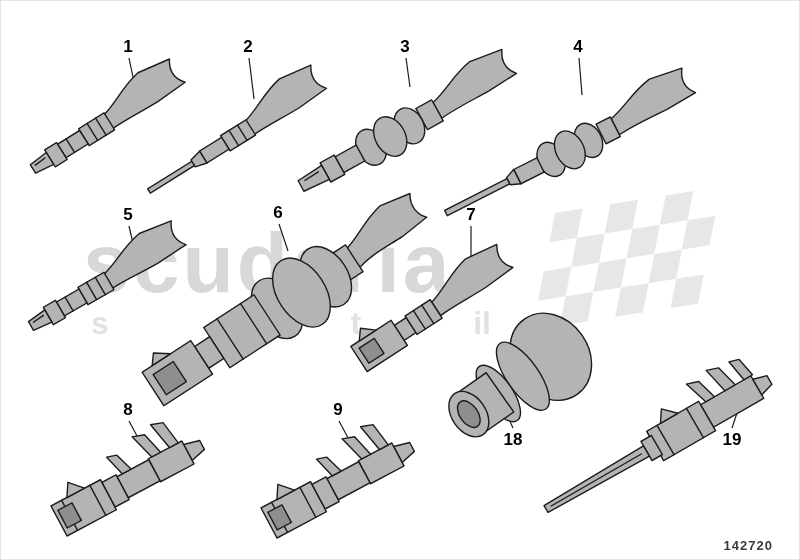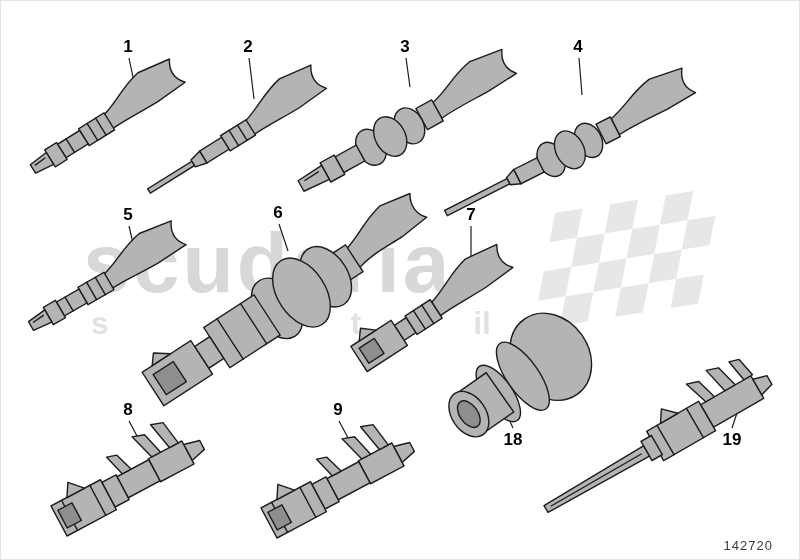--- a/index.html
+++ b/index.html
@@ -18,20 +18,21 @@
     position:absolute; left:82px; top:220px; font-size:84px; font-weight:bold;
     color:#d8d8d8; letter-spacing:3px; line-height:1; white-space:nowrap;
   }
   .wm-sub {
     position:absolute; left:90px; top:304px; width:400px; display:flex;
     justify-content:space-between; font-size:32px; font-weight:bold; color:#e2e2e2;
   }
   .part-number {
     position:absolute; right:26px; bottom:6px; font-size:13px; color:#3c3c3c;
     letter-spacing:1px;
+    font-weight:bold;
   }
   svg .s  { stroke:#1c1c1c; stroke-width:1.4; stroke-linejoin:round; stroke-linecap:round; }
   svg .f1 { fill:#b4b4b4; }
   svg .f2 { fill:#8e8e8e; }
   svg .nf { fill:none; }
   svg .ld { stroke:#1c1c1c; stroke-width:1.2; }
 </style>
 </head>
 <body>
 

